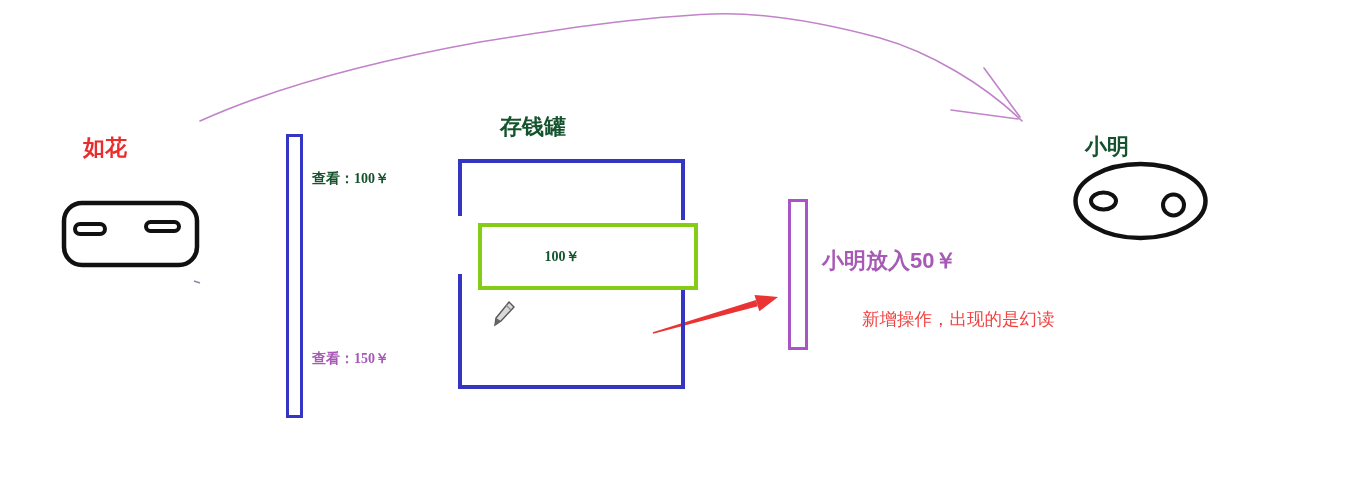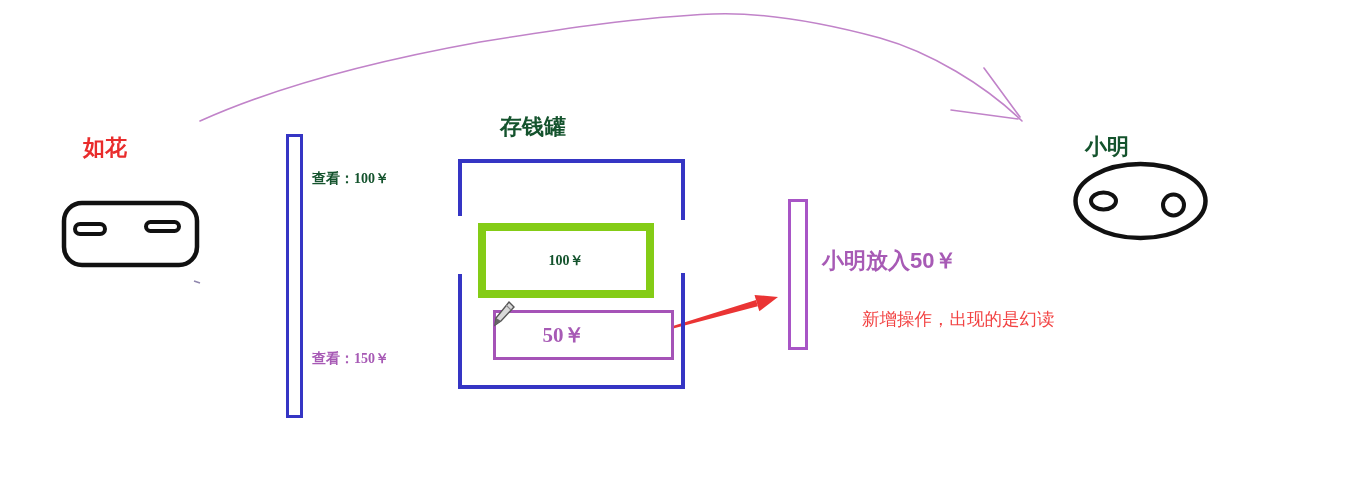--- a/index.html
+++ b/index.html
@@ -33,21 +33,21 @@
   .bank .gap { position:absolute; background:#ffffff; width:6px; }
   .bank .gap.left  { left:-5px;  top:53px; height:58px; }
   .bank .gap.right { right:-5px; top:57px; height:53px; }
 
   .banknote {
     position:absolute; background:#ffffff;
     display:flex; align-items:center; justify-content:center;
   }
   .banknote.b100 {
     left:478px; top:223px; width:160px; height:59px;
-    border:8px solid #84cc16; 
+    border:4px solid #84cc16; padding-right:52px;
   }
   .banknote.b50 {
     left:493px; top:310px; width:135px; height:44px;
     border:3px solid #a553b7; padding-right:40px;
   }
   .banknote.b50 .money { font-size:21px; }
 
   .note-red {
     font-family:"Liberation Serif", serif; font-weight:normal;
     font-size:17.5px; line-height:1; color:#f24343; white-space:nowrap;
@@ -103,23 +103,20 @@
 
   <div class="bank">
     <div class="gap left"></div>
     <div class="gap right"></div>
   </div>
 
   <div class="banknote b100">
     <span class="money blue">100￥</span>
   </div>
 
-  <div class="banknote b50">
-    <span class="money purple">50￥</span>
-  </div>
 
   <svg class="abs" style="left:492px; top:299px;" width="26" height="30" viewBox="0 0 26 30">
     <path d="M17 3 L22 8 L9 22 L3 26 L4 19 Z" fill="#d9d9d9" stroke="#555555" stroke-width="1.4"></path>
     <path d="M14 6 L19 11" stroke="#888888" stroke-width="1.2" fill="none"></path>
     <path d="M4 19 L9 22 L3 26 Z" fill="#666666"></path>
   </svg>
 
   <div class="vbar purple-bar" style="left:788px; top:199px; width:14px; height:145px;"></div>
 
   <div class="abs label-cn purple" style="left:822px; top:250px;">小明放入50￥</div>

